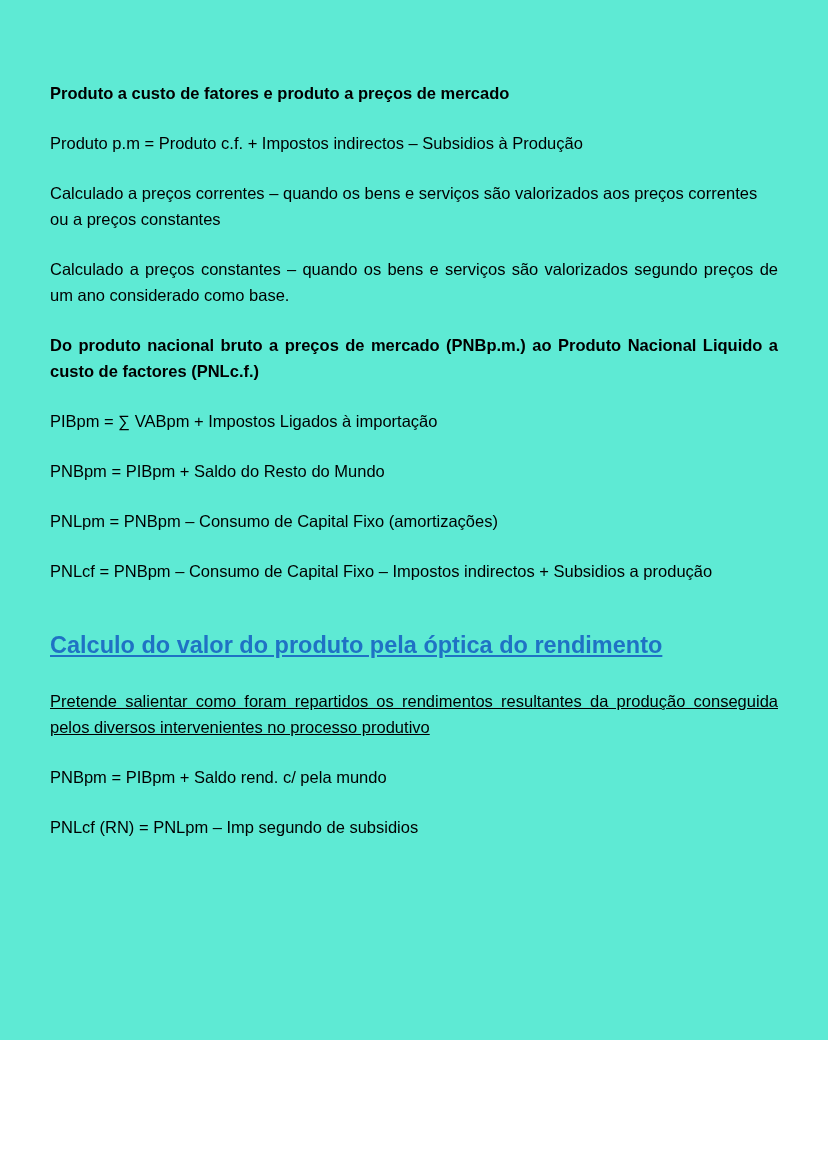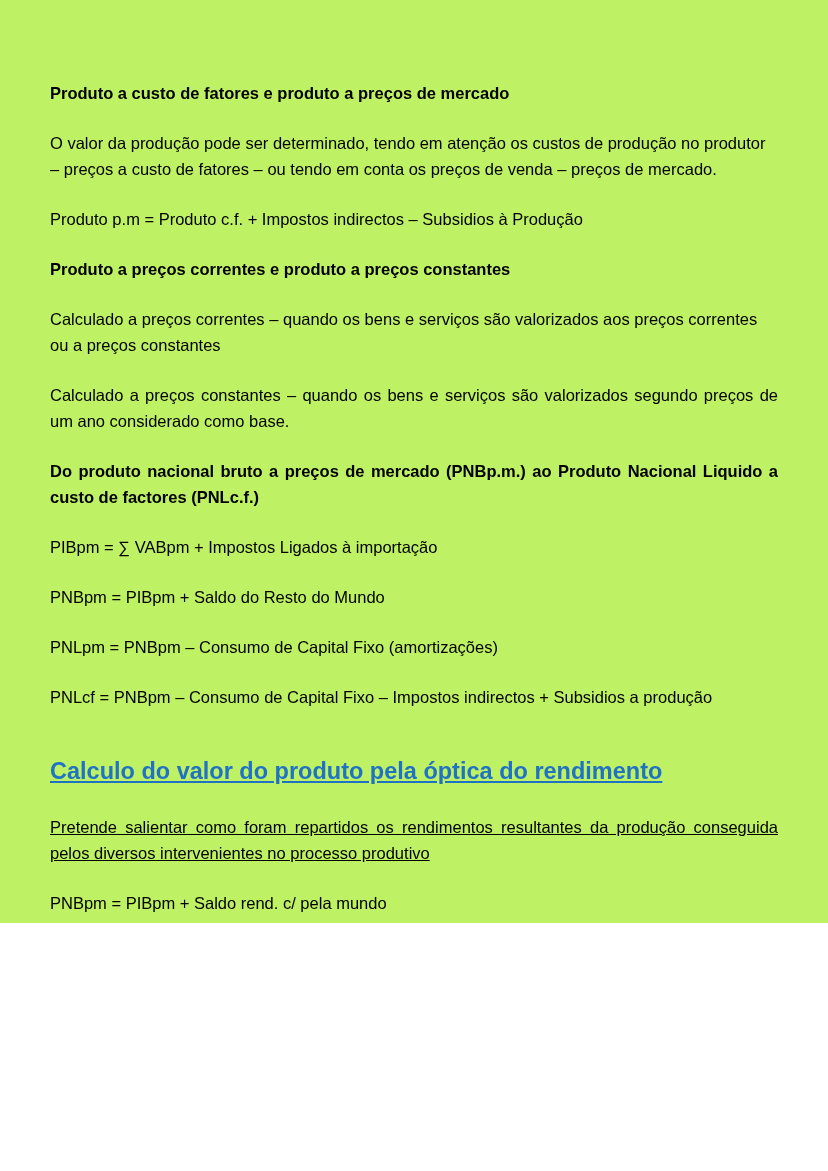--- a/index.html
+++ b/index.html
@@ -3,23 +3,23 @@
 <meta charset="utf-8">
 <style>
   html, body {
     margin: 0;
     padding: 0;
     background: #ffffff;
   }
   .page {
     position: relative;
     width: 828px;
-    height: 923px;
+    height: 1040px;
     margin: 0 auto;
-    background: #bef264;
+    background: #5eead4;
     box-sizing: border-box;
     padding: 80px 50px 32px 50px;
     font-family: "Liberation Sans", sans-serif;
     color: #000000;
     overflow: hidden;
   }
   .block {
     font-size: 16.5px;
     line-height: 26px;
     margin: 0;
@@ -47,25 +47,23 @@
     text-decoration: underline;
   }
 </style>
 </head>
 <body>
 
 <div class="page">
 
   <p class="block bold">Produto a custo de fatores e produto a preços de mercado</p>
 
-  <p class="block">O valor da produção pode ser determinado, tendo em atenção os custos de produção no produtor – preços a custo de fatores – ou tendo em conta os preços de venda – preços de mercado.</p>
 
   <p class="block">Produto p.m = Produto c.f. + Impostos indirectos – Subsidios à Produção</p>
 
-  <p class="block bold">Produto a preços correntes e produto a preços constantes</p>
 
   <p class="block">Calculado a preços correntes – quando os bens e serviços são valorizados aos preços correntes ou a preços constantes</p>
 
   <p class="block justify">Calculado a preços constantes – quando os bens e serviços são valorizados segundo preços de um ano considerado como base.</p>
 
   <p class="block bold justify">Do produto nacional bruto a preços de mercado (PNBp.m.) ao Produto Nacional Liquido a custo de factores (PNLc.f.)</p>
 
   <p class="block">PIBpm = ∑ VABpm + Impostos Ligados à importação</p>
 
   <p class="block">PNBpm = PIBpm + Saldo do Resto do Mundo</p>

